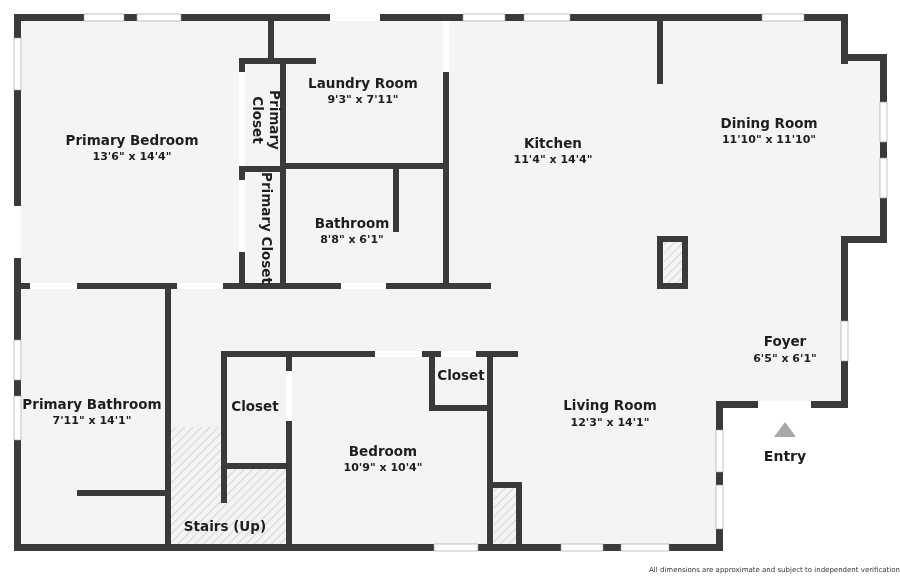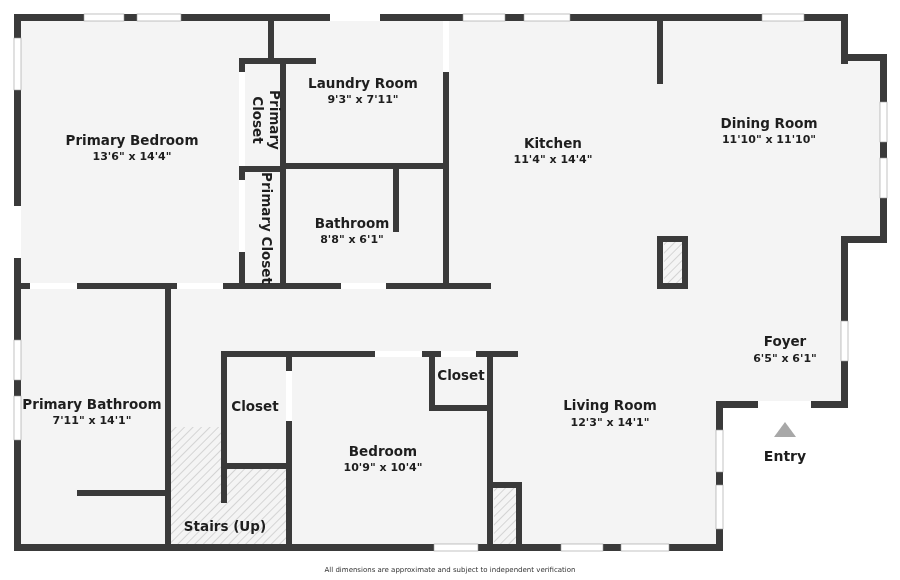--- a/index.html
+++ b/index.html
@@ -1,21 +1,21 @@
 <!DOCTYPE html>
 <html><head>
 <meta charset="utf-8">
 <style>
   html,body{margin:0;padding:0;background:#ffffff;}
   body{width:900px;height:580px;overflow:hidden;font-family:"DejaVu Sans","Liberation Sans",sans-serif;}
   #plan{position:absolute;left:0;top:0;width:900px;height:580px;}
   .room-name{font-family:"DejaVu Sans",sans-serif;font-weight:bold;font-size:13.5px;fill:#1e1e1e;}
   .room-dim{font-family:"DejaVu Sans",sans-serif;font-weight:bold;font-size:11px;fill:#1e1e1e;}
   .entry-label{font-family:"DejaVu Sans",sans-serif;font-weight:bold;font-size:14px;fill:#1e1e1e;}
-  .disclaimer{position:absolute;left:0;top:566px;width:900px;text-align:center;font-family:"DejaVu Sans",sans-serif;font-size:7px;color:#333;}
+  .disclaimer{position:absolute;left:0;top:566px;width:900px;text-align:right;font-family:"DejaVu Sans",sans-serif;font-size:7px;color:#333;}
   .wall{fill:#3a3a3a;}
   .floor{fill:#f4f4f4;}
   .win{fill:#ffffff;stroke:#9a9a9a;stroke-width:0.6;}
   .door{fill:#ffffff;}
 </style>
 </head>
 <body>
 
 <svg id="plan" viewBox="0 0 900 580" xmlns="http://www.w3.org/2000/svg">
   <defs>

